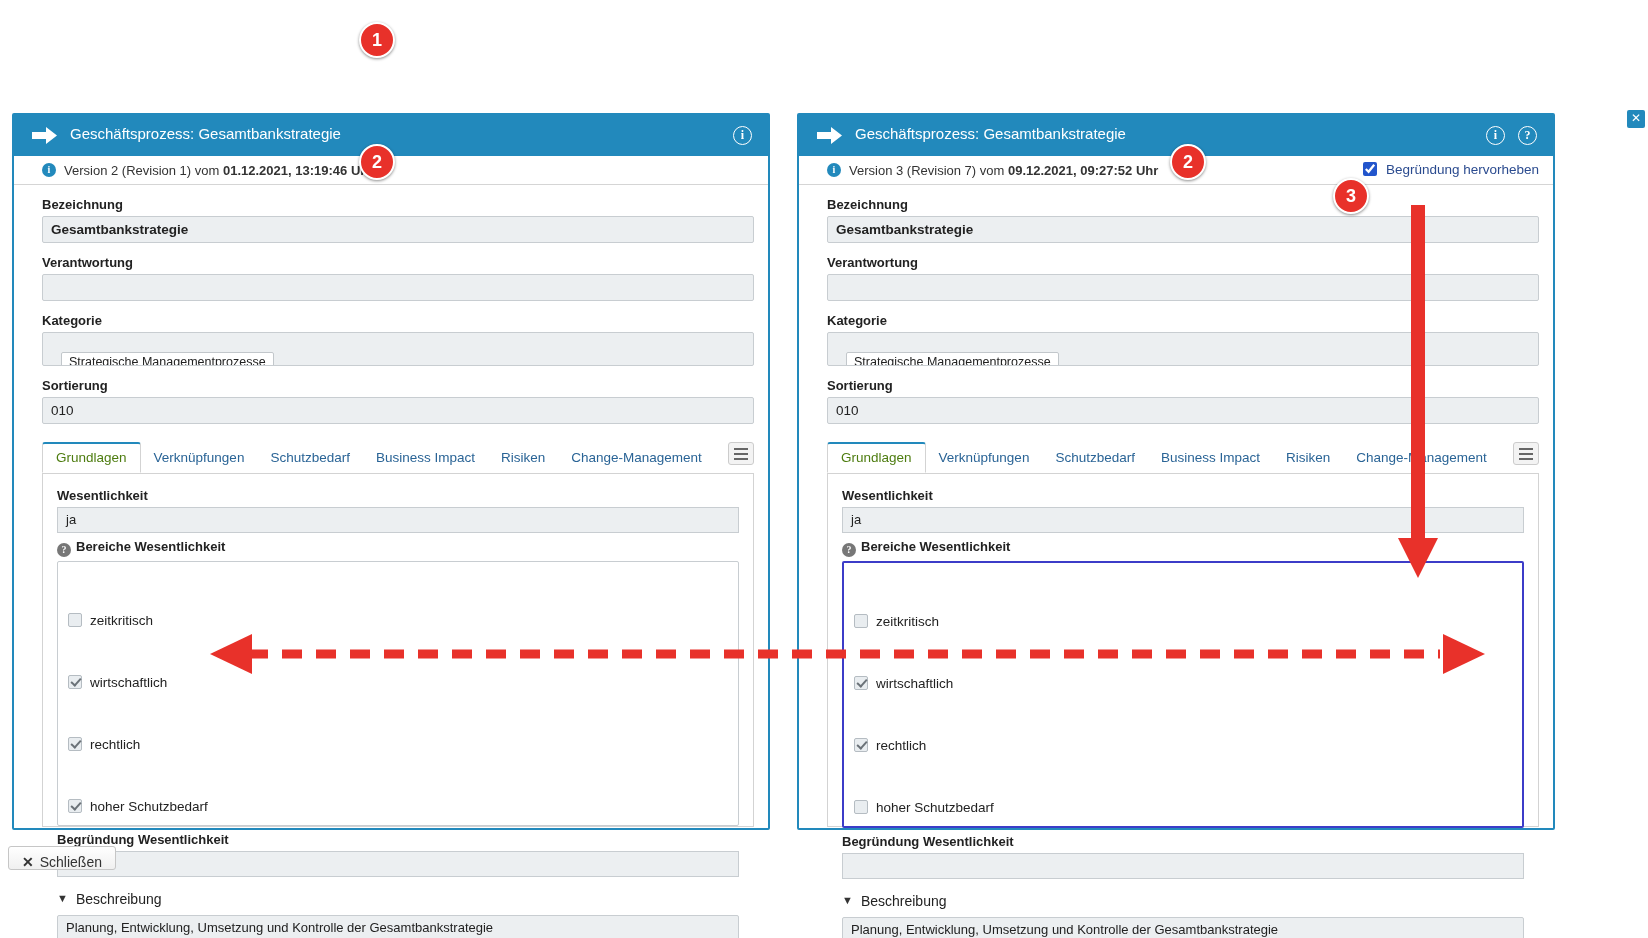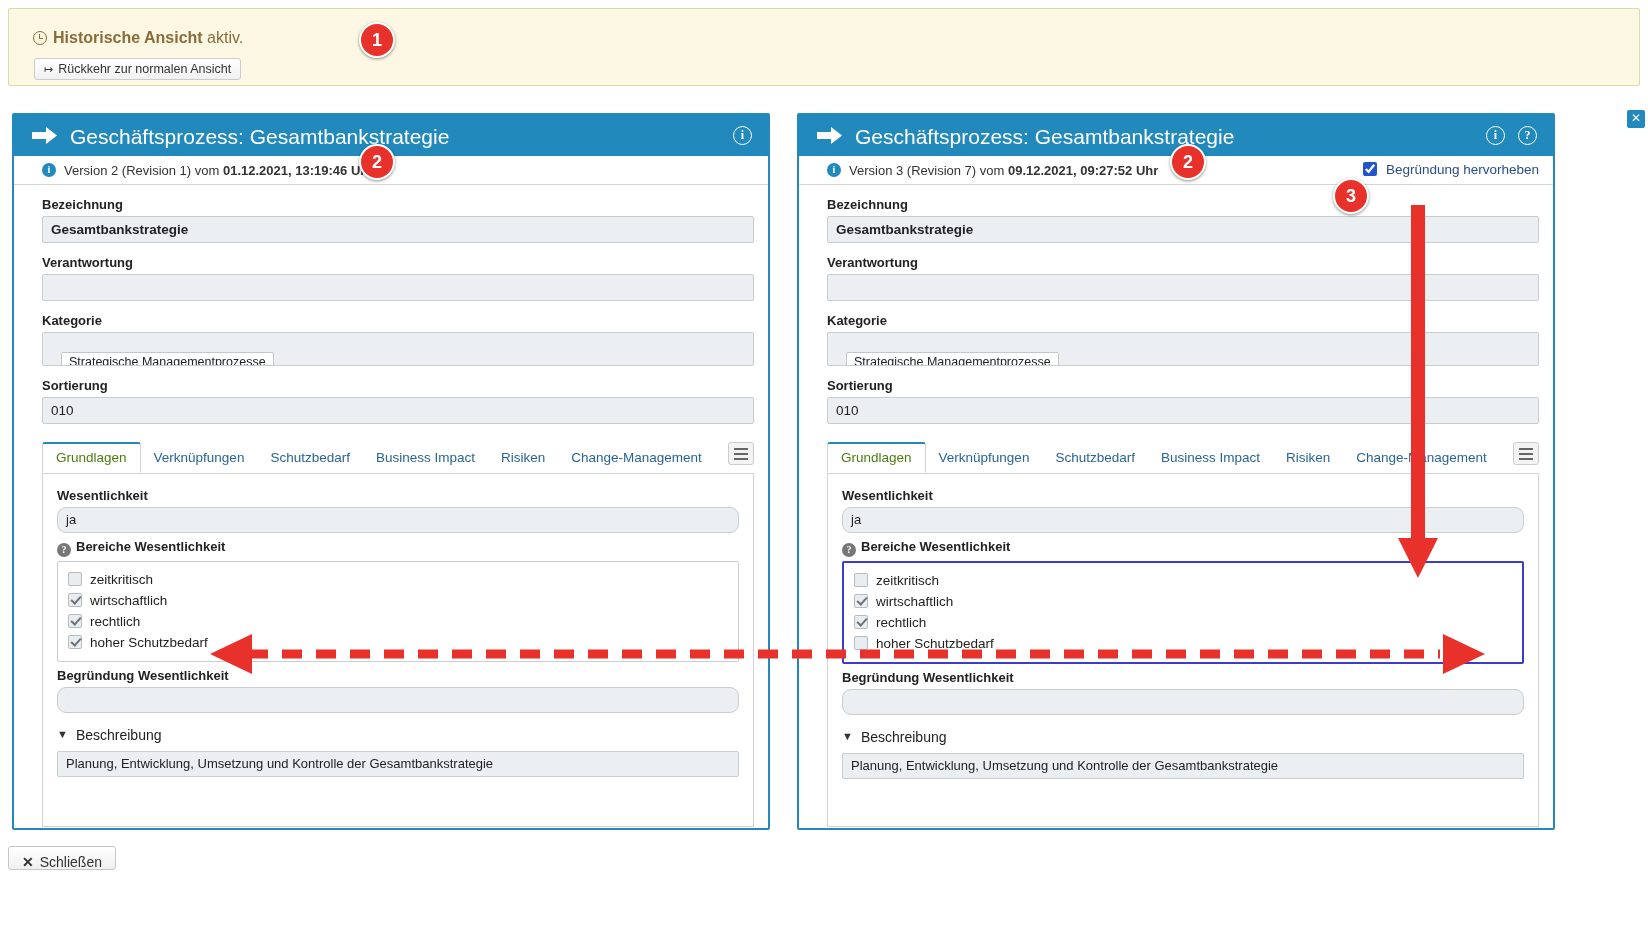--- a/index.html
+++ b/index.html
@@ -90,21 +90,21 @@
 
   .panel-header {
     position: relative;
     height: 41px;
     background: #2289bc;
     color: #ffffff;
   }
   .panel-title {
     position: absolute;
     left: 56px; top: 10px;
-    font-size: 21px;
+    font-size: 15px;
     font-weight: normal;
     color: #ffffff;
   }
   .panel-arrow {
     position: absolute;
     left: 18px; top: 12px;
     width: 26px; height: 17px;
     color: #ffffff;
   }
   .hdr-icon {
@@ -263,21 +263,21 @@
     font-size: 13px;
     font-weight: bold;
     color: #222222;
     margin: 6px 0 4px 0;
   }
   .sub-label.first { margin-top: 2px; }
   .sub-input {
     height: 26px;
     background: #eceff1;
     border: 1px solid #c8cdd1;
-    border-radius: 9px;
+    border-radius: 0;
     font-size: 13px;
     color: #222222;
     line-height: 24px;
     padding: 0 8px;
   }
   .qmark {
     display: inline-block;
     width: 14px; height: 14px;
     background: #777777;
     border-radius: 50%;
@@ -298,20 +298,21 @@
     padding: 7px 10px 8px 10px;
   }
   .chk-group.marked {
     border: 2px solid #3c3cc8;
   }
   .chk-row {
     font-size: 13.5px;
     color: #222222;
     line-height: 21px;
     height: 21px;
+    margin-top: 41px;
   }
   .chk-row .box {
     display: inline-block;
     width: 14px; height: 14px;
     border: 1px solid #b5bcc2;
     background: #e9edf0;
     border-radius: 2px;
     vertical-align: -2px;
     margin-right: 8px;
     position: relative;
@@ -406,28 +407,20 @@
     left: 0; top: 0;
     width: 1648px; height: 938px;
     pointer-events: none;
   }
 </style>
 </head>
 <body>
 
 <div id="screen">
 
-  <div class="banner">
-    <div class="banner-text">
-      <span class="clock-ic"></span><span class="banner-strong">Historische Ansicht</span><span class="banner-normal"> aktiv.</span>
-    </div>
-    <div class="banner-btn">
-      <span class="exit-ic">↦</span><span>Rückkehr zur normalen Ansicht</span>
-    </div>
-  </div>
 
   <div class="panel left">
     <div class="panel-header">
       <svg class="panel-arrow" viewBox="0 0 26 17">
         <path d="M0 5 h14 V0 l11 8.5 L14 17 v-5 H0 Z" fill="#ffffff"></path>
       </svg>
       <div class="panel-title">Geschäftsprozess: Gesamtbankstrategie</div>
       <div class="hdr-icon" style="right:16px;">i</div>
     </div>
     <div class="version-bar">

